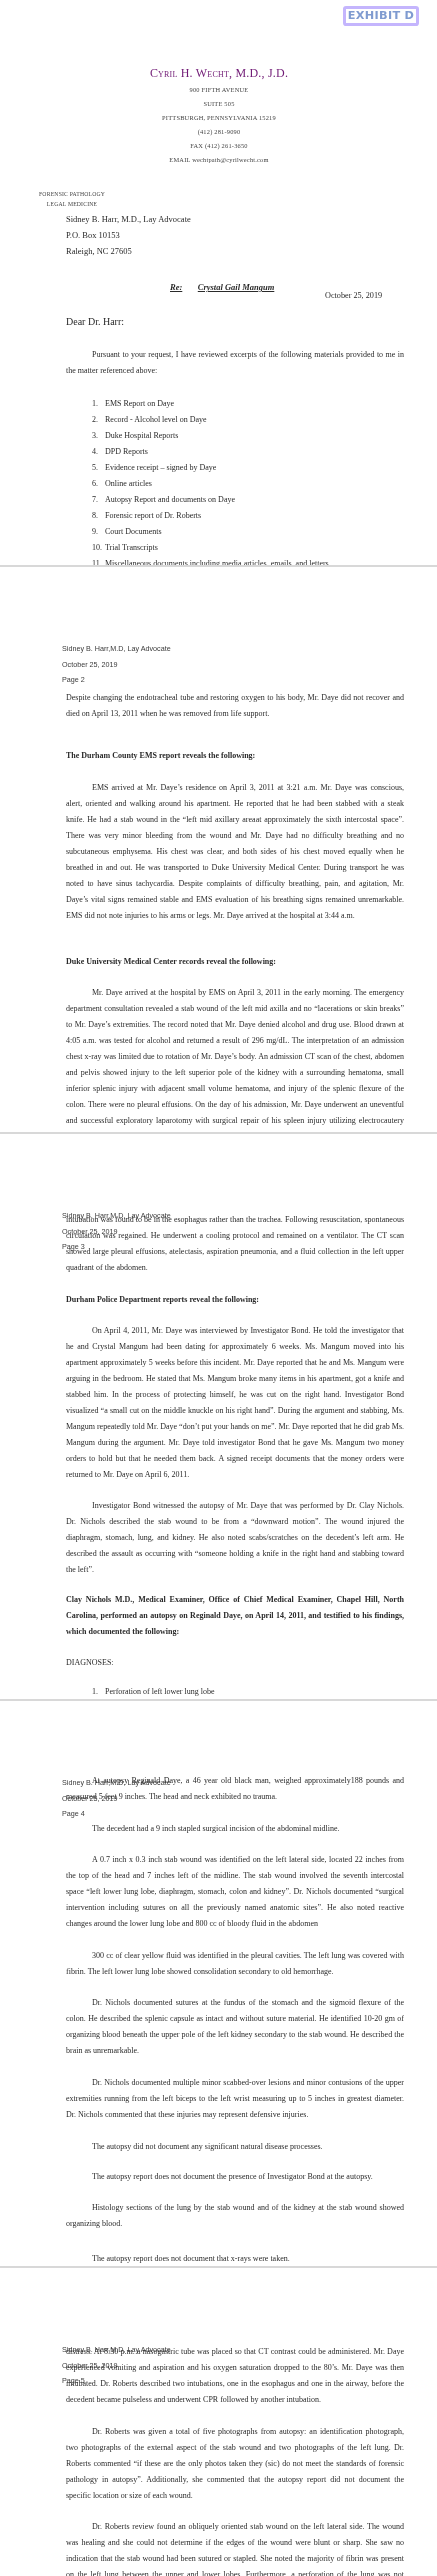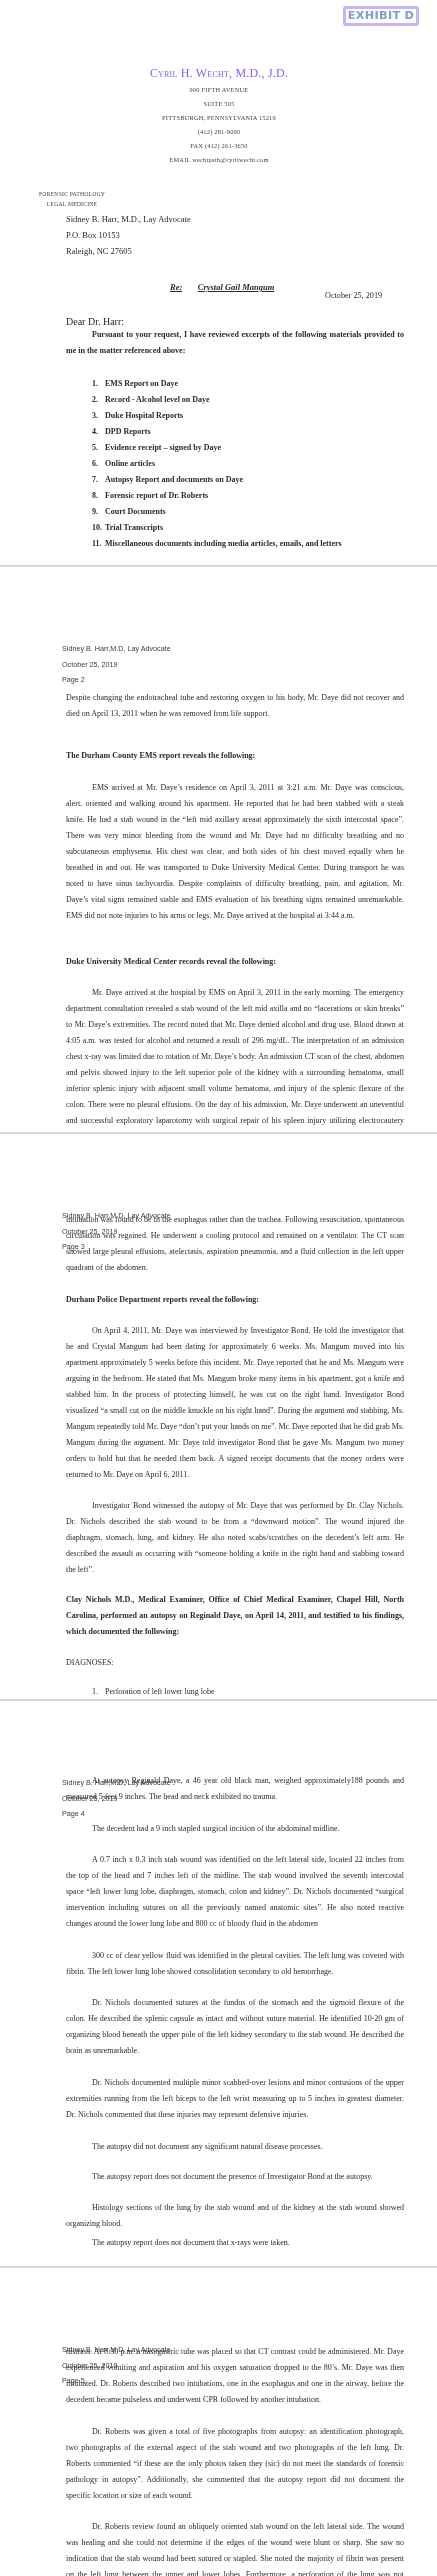--- a/index.html
+++ b/index.html
@@ -2,21 +2,21 @@
 <html style="font-size:8.2px"><head>
 <meta charset="utf-8">
 <style>
   html, body { margin: 0; padding: 0; background: #ffffff; }
   body { width: 438px; font-family: "Liberation Serif", serif; color: #2a2a2a; }
   .page { position: relative; width: 438px; height: 565px; background: #fff; overflow: hidden; }
   .sep { height: 2.1px; background: #b0b0b0; border-top: 0.5px solid #d8d8d8; border-bottom: 0.5px solid #d8d8d8; box-sizing: border-box; }
   .content { position: absolute; left: 66px; width: 338px; font-size: 8px; line-height: 16px; }
   .exhibit { position: absolute; left: 343px; top: 5.7px; width: 70px; height: 14.4px; border: 3px solid #c4b5fd; border-radius: 3.1px; color: #7f9bd0; font-family: "DejaVu Sans", sans-serif; font-weight: bold; font-size: 11.3px; line-height: 14.4px; text-align: center; letter-spacing: 0.3px; box-sizing: content-box; }
   .letterhead { position: absolute; left: 0; top: 66px; width: 438px; text-align: center; }
-  .lh-name { font-size: 12px; font-variant: small-caps; letter-spacing: 0.2px; color: #8b5cf6; margin-bottom: 2px; }
+  .lh-name { font-size: 12px; font-variant: small-caps; letter-spacing: 0.2px; color: #701a75; margin-bottom: 2px; }
   .lh-line { font-size: 6.4px; line-height: 14px; color: #444; letter-spacing: 0.2px; }
   .specialty { position: absolute; left: 39px; top: 190px; text-align: center; font-size: 5.7px; line-height: 9.8px; color: #444; letter-spacing: 0.2px; }
   .date { position: absolute; left: 325px; top: 291px; font-size: 8.2px; }
   .addr { position: absolute; left: 66px; top: 211px; font-size: 8.5px; line-height: 16px; }
   .re { position: absolute; left: 170px; top: 282px; font-style: italic; font-weight: bold; text-decoration: underline; font-size: 8.5px; }
   .re .sp { display: inline-block; width: 15.5px; }
   .salutation { position: absolute; left: 66px; top: 316px; font-size: 10px; }
   p { margin: 0; text-align: justify; }
   .indent { text-indent: 26px; }
   .num-list { margin: 0; padding: 0; list-style: none; }
@@ -53,21 +53,21 @@
     <div>P.O. Box 10153</div>
     <div>Raleigh, NC 27605</div>
   </div>
 
   <div class="re">
     <span>Re:</span><span class="sp"></span><span>Crystal Gail Mangum</span>
   </div>
 
   <div class="salutation">Dear Dr. Harr:</div>
 
-  <div class="content" style="top:327px;font-weight:bold;">
+  <div class="content" style="top:347px;">
     <p class="indent">Pursuant to your request, I have reviewed excerpts of the following materials provided to me in the matter referenced above:</p>
     <ol class="num-list" style="margin:16.5px 0 0 26px;">
       <li>
           <span class="n">1.</span>
           <span>EMS Report on Daye</span>
         </li>
       <li>
           <span class="n">2.</span>
           <span>Record - Alcohol level on Daye</span>
         </li>
@@ -164,21 +164,21 @@
   <div class="content" style="top:72px;">
     <p class="indent">At autopsy Reginald Daye, a 46 year old black man, weighed approximately188 pounds and measured 5 feet 9 inches.  The head and neck exhibited no trauma.</p>
     <p class="indent" style="margin-top:15.5px;">The decedent had a 9 inch stapled surgical incision of the abdominal midline.</p>
     <p class="indent" style="margin-top:15.5px;">A 0.7 inch x 0.3 inch stab wound was identified on the left lateral side, located 22 inches from the top of the head and 7 inches left of the midline.  The stab wound involved the seventh intercostal space “left lower lung lobe, diaphragm, stomach, colon and kidney”. Dr. Nichols documented “surgical intervention including sutures on all the previously named anatomic sites”. He also noted reactive changes around the lower lung lobe and 800 cc of bloody fluid in the abdomen</p>
     <p class="indent" style="margin-top:15.5px;">300 cc of clear yellow fluid was identified in the pleural cavities. The left lung was covered with fibrin. The left lower lung lobe showed consolidation secondary to old hemorrhage.</p>
     <p class="indent" style="margin-top:15.5px;">Dr. Nichols documented sutures at the fundus of the stomach and the sigmoid flexure of the colon. He described the splenic capsule as intact and without suture material. He identified 10-20 gm of organizing blood beneath the upper pole of the left kidney secondary to the stab wound. He described the brain as unremarkable.</p>
     <p class="indent" style="margin-top:15.5px;">Dr. Nichols documented multiple minor scabbed-over lesions and minor contusions of the upper extremities running from the left biceps to the left wrist measuring up to 5 inches in greatest diameter. Dr. Nichols commented that these injuries may represent defensive injuries.</p>
     <p class="indent" style="margin-top:16px;">The autopsy did not document any significant natural disease processes.</p>
     <p class="indent" style="margin-top:14.4px;">The autopsy report does not document the presence of Investigator Bond at the autopsy.</p>
     <p class="indent" style="margin-top:14.4px;">Histology sections of the lung by the stab wound and of the kidney at the stab wound showed organizing blood.</p>
-    <p class="indent" style="margin-top:3px;">The autopsy report does not document that x-rays were taken.</p>
+    <p class="indent" style="margin-top:19px;">The autopsy report does not document that x-rays were taken.</p>
 
   </div>
 </div>
 <div class="sep"></div>
 
 <div class="page">
   <div class="runhead">
     <div>Sidney B. Harr,M.D, Lay Advocate</div>
     <div>October 25, 2019</div>
     <div>Page 5</div>

